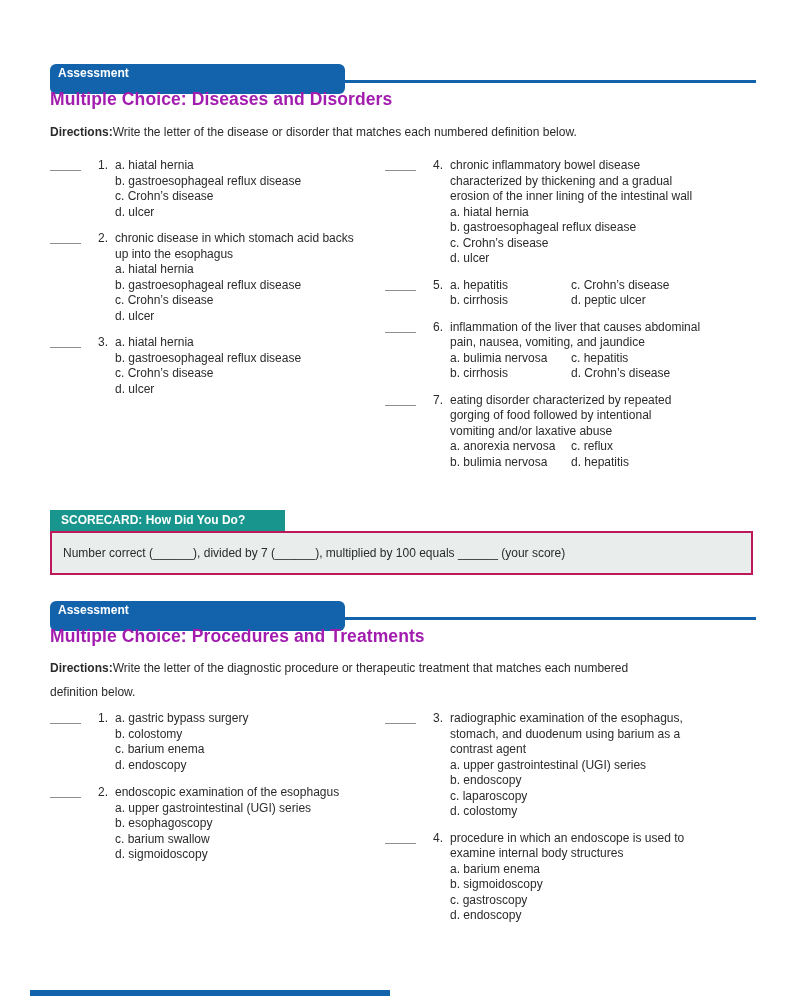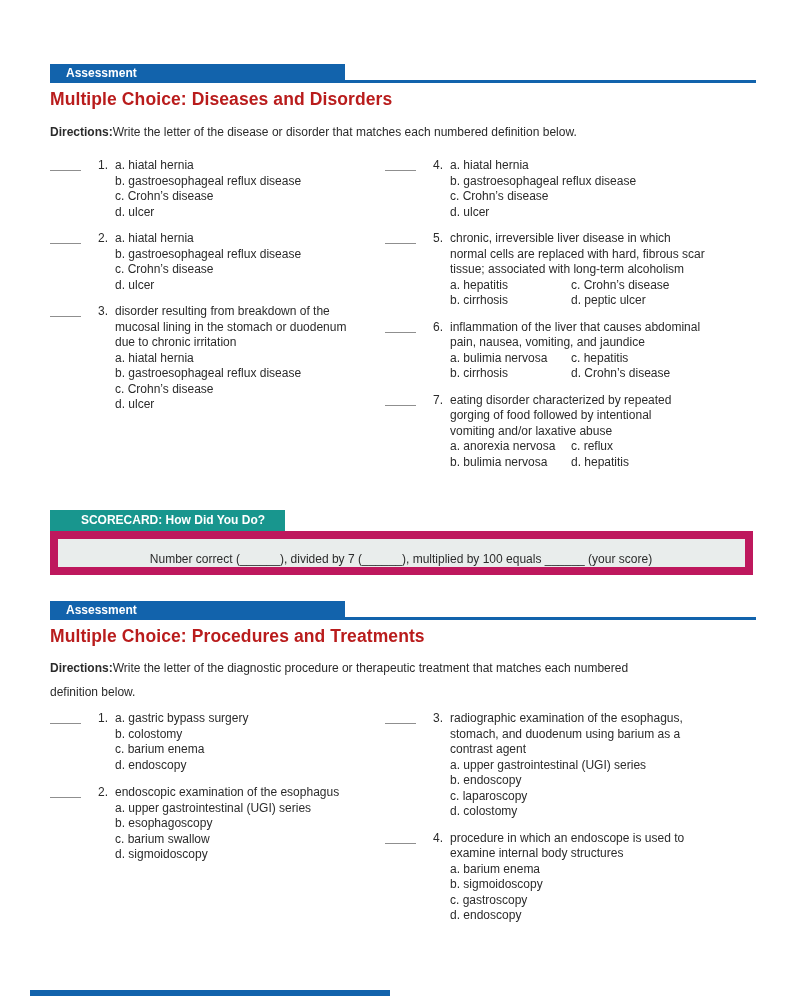--- a/index.html
+++ b/index.html
@@ -11,33 +11,34 @@
     font-size: 12px; line-height: 15.5px;
     color: #2b2b2b;
     overflow: hidden;
   }
   .abs { position: absolute; }
 
   
   .assess-wrap { left: 50px; width: 706px; height: 19px; }
   .assess-bar {
     position: absolute; left: 0; top: 0;
-    width: 295px; height: 19px;
+    width: 295px; height: 30px;
     background: #1263ac;
     color: #ffffff; font-weight: bold; font-size: 12px; line-height: 19px;
-    padding-left: 16px;
+    padding-left: 8px;
+    border-radius: 6px;
   }
   .assess-rule {
     position: absolute; left: 0; right: 0; bottom: 0; height: 3px;
     background: #1263ac;
   }
 
   .section-title {
     left: 50px;
-    color: #b91c1c; font-weight: bold; font-size: 17.5px; line-height: 20px;
+    color: #a21caf; font-weight: bold; font-size: 17.5px; line-height: 20px;
     letter-spacing: 0.1px;
   }
 
   .directions { left: 50px; width: 660px; }
   .directions .dlabel { font-weight: bold; }
   .directions .dtext { white-space: pre-line; }
   .directions.wide { line-height: 24px; }
 
   
   .qcols { left: 50px; width: 706px; display: flex; }
@@ -52,29 +53,29 @@
   }
   .qnum { flex: none; width: 16px; text-align: right; margin-right: 7px; }
   .qbody { flex: 1; min-width: 0; }
   .qtext, .qopts { white-space: pre-line; }
   .qopts2 {
     display: grid; grid-template-columns: 113px auto;
     column-gap: 8px;
   }
 
   
-  .scorecard { left: 50px; width: 703px; text-align: center; }
+  .scorecard { left: 50px; width: 703px; }
   .sc-header {
     width: 235px; height: 21px;
     background: #18968e; color: #ffffff;
     font-weight: bold; font-size: 12px; line-height: 21px;
     padding-left: 11px;
   }
   .sc-box {
-    border: 8px solid #be185d;
+    border: 2px solid #be185d;
     background: #e9edec;
     height: 44px;
     padding: 13px 12px 0 11px;
   }
 
   
   .footer {
     left: 50px;
     font-family: "Liberation Serif", serif;
     font-size: 15px; line-height: 18px;
@@ -113,62 +114,61 @@
 b. gastroesophageal reflux disease
 c. Crohn’s disease
 d. ulcer</div>
       </div>
     </div>
 
     <div class="q">
       <span class="blank"></span>
       <span class="qnum">2.</span>
       <div class="qbody">
+        <div class="qtext">chronic disease in which stomach acid backs
+up into the esophagus</div>
         <div class="qopts">a. hiatal hernia
 b. gastroesophageal reflux disease
 c. Crohn’s disease
 d. ulcer</div>
       </div>
     </div>
 
     <div class="q">
       <span class="blank"></span>
       <span class="qnum">3.</span>
       <div class="qbody">
-        <div class="qtext">disorder resulting from breakdown of the
-mucosal lining in the stomach or duodenum
-due to chronic irritation</div>
         <div class="qopts">a. hiatal hernia
 b. gastroesophageal reflux disease
 c. Crohn’s disease
 d. ulcer</div>
       </div>
     </div>
 
   </div>
   <div class="qcol-right">
 
     <div class="q">
       <span class="blank"></span>
       <span class="qnum">4.</span>
       <div class="qbody">
+        <div class="qtext">chronic inflammatory bowel disease
+characterized by thickening and a gradual
+erosion of the inner lining of the intestinal wall</div>
         <div class="qopts">a. hiatal hernia
 b. gastroesophageal reflux disease
 c. Crohn’s disease
 d. ulcer</div>
       </div>
     </div>
 
     <div class="q">
       <span class="blank"></span>
       <span class="qnum">5.</span>
       <div class="qbody">
-        <div class="qtext">chronic, irreversible liver disease in which
-normal cells are replaced with hard, fibrous scar
-tissue; associated with long-term alcoholism</div>
         <div class="qopts2">
           <span>a. hepatitis</span>
           <span>c. Crohn’s disease</span>
           <span>b. cirrhosis</span>
           <span>d. peptic ulcer</span>
         </div>
       </div>
     </div>
 
     <div class="q">

